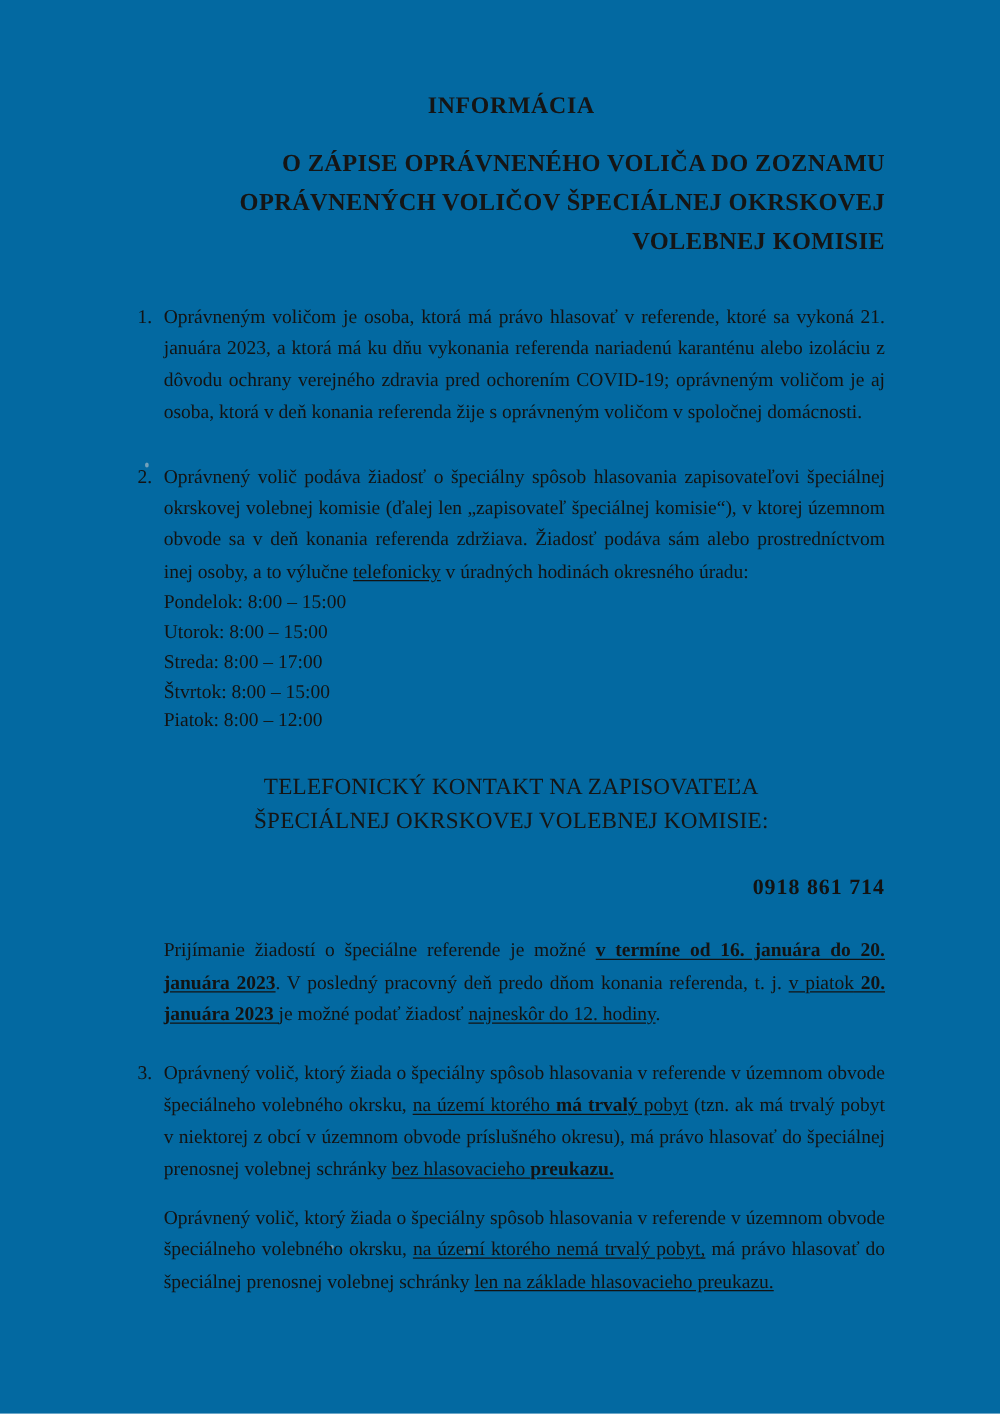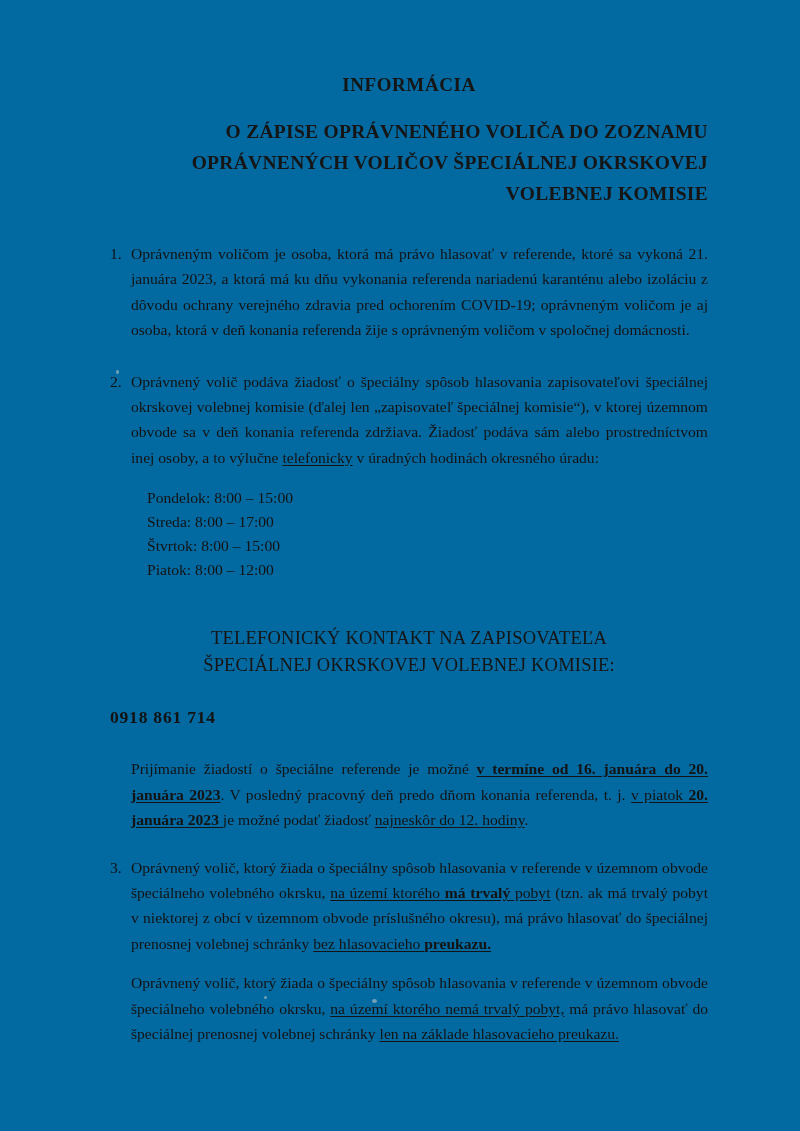--- a/index.html
+++ b/index.html
@@ -79,42 +79,42 @@
   .item-1 { margin-top: 32px; }
   .item-2 { margin-top: 26px; }
   .item-3 { margin-top: 22px; }
 
   
   .item > .body { display: block; }
 
   
   .hours {
     list-style: none;
-    margin: 16px;
+    margin: 0;
     padding: 0 0 0 21px;
     font-size: 15.6px;
     line-height: 23.8px;
     color: #131313;
   }
 
   
   .contact-heading {
     text-align: center;
     font-weight: normal;
     font-size: 18.5px;
     line-height: 27px;
     margin: 0;
     padding-top: 28px;
     letter-spacing: 0.2px;
     color: #151515;
   }
   .contact-heading .l { display: block; white-space: nowrap; }
 
   .phone {
-    text-align: left;
+    text-align: right;
     font-weight: bold;
     font-size: 17.5px;
     letter-spacing: 0.8px;
     margin: 0;
     padding-top: 28px;
     color: #121212;
   }
 
   
   .deadline {
@@ -176,20 +176,21 @@
       <span class="body">Oprávneným voličom je osoba, ktorá má právo hlasovať v referende, ktoré sa vykoná 21. januára 2023, a ktorá má ku dňu vykonania referenda nariadenú karanténu alebo izoláciu z dôvodu ochrany verejného zdravia pred ochorením COVID-19; oprávneným voličom je aj osoba, ktorá v deň konania referenda žije s oprávneným voličom v spoločnej domácnosti.</span>
     </p>
 
     <p class="item item-2">
       <span class="num">2.</span>
       <span>Oprávnený volič podáva žiadosť o špeciálny spôsob hlasovania zapisovateľovi špeciálnej okrskovej volebnej komisie (ďalej len „zapisovateľ špeciálnej komisie“), v ktorej územnom obvode sa v deň konania referenda zdržiava. Žiadosť podáva sám alebo prostredníctvom inej osoby, a to výlučne </span><span class="u">telefonicky</span><span> v úradných hodinách okresného úradu:</span>
     </p>
 
     <ul class="hours">
       <li>Pondelok: 8:00 – 15:00</li>
+      <li>Utorok: 8:00 – 15:00</li>
       <li>Streda: 8:00 – 17:00</li>
       <li>Štvrtok: 8:00 – 15:00</li>
       <li>Piatok: 8:00 – 12:00</li>
     </ul>
 
     <h3 class="contact-heading">
       <span class="l">TELEFONICKÝ KONTAKT NA ZAPISOVATEĽA</span>
       <span class="l">ŠPECIÁLNEJ OKRSKOVEJ VOLEBNEJ KOMISIE:</span>
     </h3>
 

